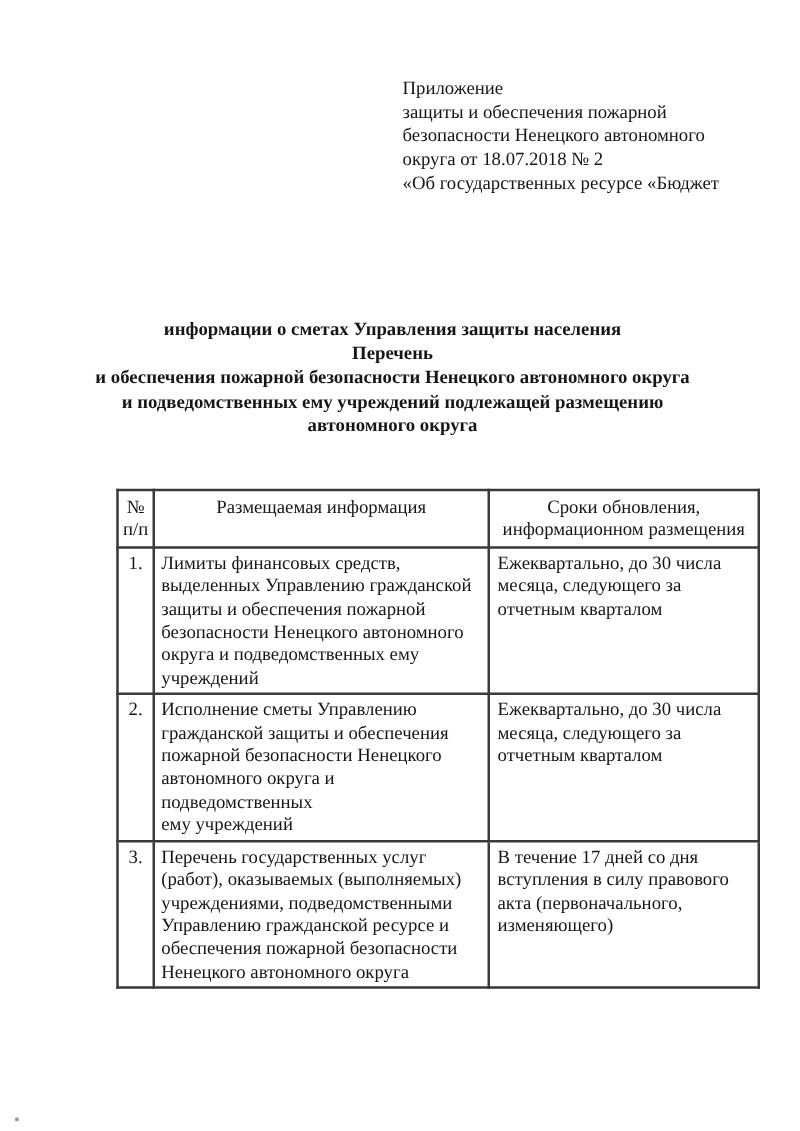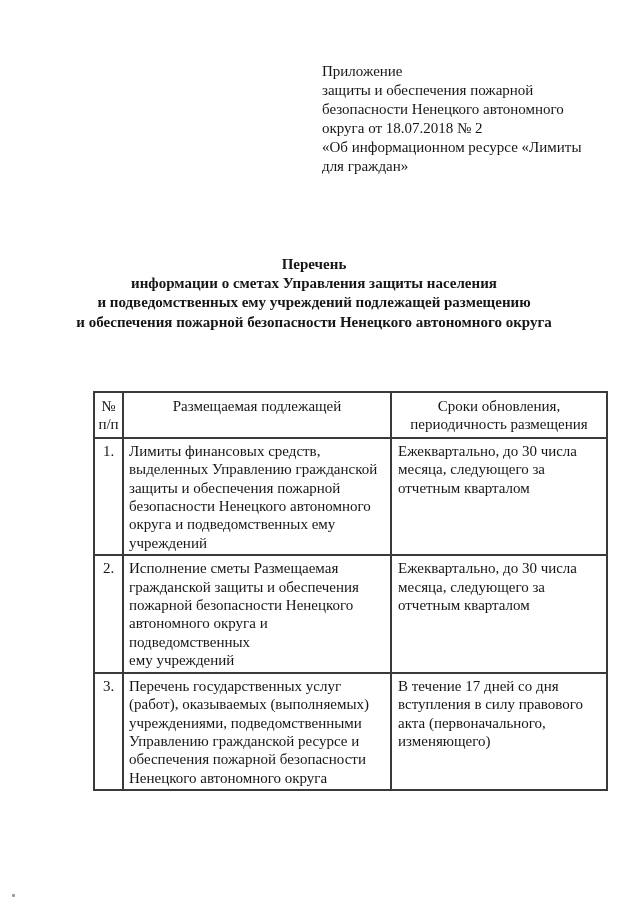--- a/index.html
+++ b/index.html
@@ -62,60 +62,60 @@
 </head>
 <body>
 
 <div class="page">
 
   <div class="annotation">
     <div>Приложение</div>
     <div>защиты и обеспечения пожарной</div>
     <div>безопасности Ненецкого автономного</div>
     <div>округа от 18.07.2018 № 2</div>
-    <div>«Об информационном ресурсе «Лимиты</div>
-    <div>для граждан»</div>
+    <div>«Об государственных ресурсе «Бюджет</div>
   </div>
 
   <div class="doc-title">
+    <div>информации о сметах Управления защиты населения</div>
     <div>Перечень</div>
-    <div>информации о сметах Управления защиты населения</div>
+    <div>и обеспечения пожарной безопасности Ненецкого автономного округа</div>
     <div>и подведомственных ему учреждений подлежащей размещению</div>
-    <div>и обеспечения пожарной безопасности Ненецкого автономного округа</div>
+    <div>автономного округа</div>
   </div>
 
   <table class="info-table">
     <colgroup>
       <col style="width:29px">
       <col style="width:268px">
       <col style="width:216px">
     </colgroup>
     <tbody>
       <tr>
         <th>№
 п/п</th>
-        <th>Размещаемая подлежащей</th>
+        <th>Размещаемая информация</th>
         <th>Сроки обновления,
-периодичность размещения</th>
+информационном размещения</th>
       </tr>
       <tr>
         <td class="cell-num">1.</td>
         <td class="cell-info">Лимиты финансовых средств,
 выделенных Управлению гражданской
 защиты и обеспечения пожарной
 безопасности Ненецкого автономного
 округа и подведомственных ему
 учреждений</td>
         <td class="cell-terms">Ежеквартально, до 30 числа
 месяца, следующего за
 отчетным кварталом</td>
       </tr>
       <tr>
         <td class="cell-num">2.</td>
-        <td class="cell-info">Исполнение сметы Размещаемая
+        <td class="cell-info">Исполнение сметы Управлению
 гражданской защиты и обеспечения
 пожарной безопасности Ненецкого
 автономного округа и подведомственных
 ему учреждений</td>
         <td class="cell-terms">Ежеквартально, до 30 числа
 месяца, следующего за
 отчетным кварталом</td>
       </tr>
       <tr>
         <td class="cell-num">3.</td>

